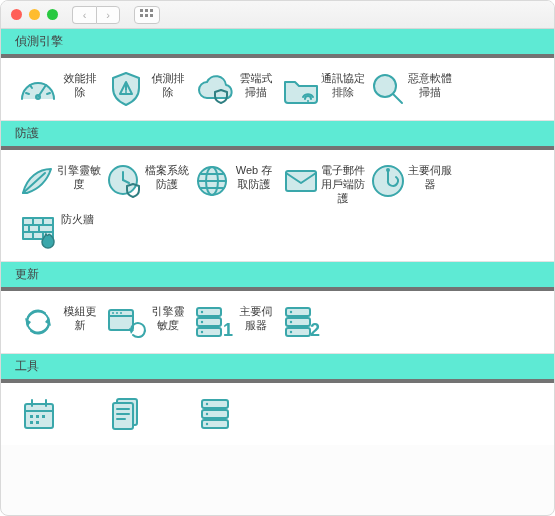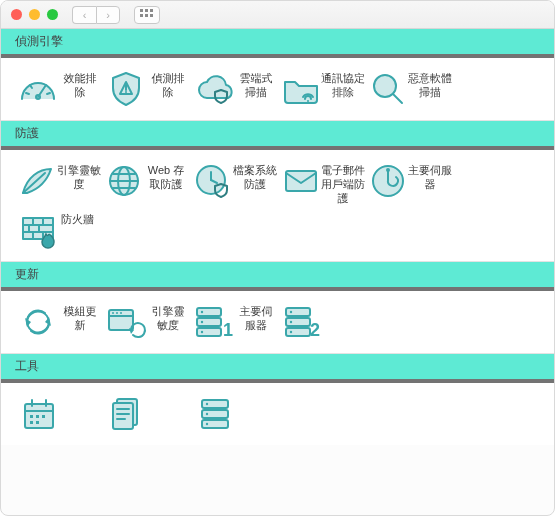--- a/index.html
+++ b/index.html
@@ -203,41 +203,41 @@
             <svg width="40" height="36">
               <path class="fillLight" d="M6 30 C10 14 22 6 34 6 C30 18 22 26 10 30 Z"></path>
               <path class="stroke" d="M6 30 C10 14 22 6 34 6 C30 18 22 26 10 30 Z"></path>
               <line class="stroke" x1="6" y1="30" x2="28" y2="10"></line>
             </svg>
           </div>
         <div class="label">引擎靈敏度</div>
       </div>
       <div class="item">
         <div class="icon-wrap">
+            <svg width="40" height="38">
+              <circle class="fillLight" cx="18" cy="18" r="14"></circle>
+              <circle class="stroke" cx="18" cy="18" r="14"></circle>
+              <line class="stroke" x1="18" y1="10" x2="18" y2="18"></line>
+              <line class="stroke" x1="18" y1="18" x2="24" y2="21"></line>
+              <path class="strokeDark" d="M28 22 l6 2 v4 c0 4 -3 6 -6 7 c-3 -1 -6 -3 -6 -7 v-4 Z" fill="#fff"></path>
+            </svg>
+          </div>
+        <div class="label">檔案系統防護</div>
+      </div>
+      <div class="item">
+        <div class="icon-wrap">
             <svg width="38" height="38">
               <circle class="fillLight" cx="19" cy="19" r="14"></circle>
               <circle class="stroke" cx="19" cy="19" r="14"></circle>
               <ellipse class="stroke" cx="19" cy="19" rx="6" ry="14"></ellipse>
               <line class="stroke" x1="5" y1="19" x2="33" y2="19"></line>
               <path class="stroke" d="M8 12 h22 M8 26 h22"></path>
             </svg>
           </div>
         <div class="label">Web 存取防護</div>
-      </div>
-      <div class="item">
-        <div class="icon-wrap">
-            <svg width="40" height="38">
-              <circle class="fillLight" cx="18" cy="18" r="14"></circle>
-              <circle class="stroke" cx="18" cy="18" r="14"></circle>
-              <line class="stroke" x1="18" y1="10" x2="18" y2="18"></line>
-              <line class="stroke" x1="18" y1="18" x2="24" y2="21"></line>
-              <path class="strokeDark" d="M28 22 l6 2 v4 c0 4 -3 6 -6 7 c-3 -1 -6 -3 -6 -7 v-4 Z" fill="#fff"></path>
-            </svg>
-          </div>
-        <div class="label">檔案系統防護</div>
       </div>
       <div class="item">
         <div class="icon-wrap">
             <svg width="40" height="32">
               <rect class="fillLight" x="5" y="6" width="30" height="20" rx="2"></rect>
               <rect class="stroke" x="5" y="6" width="30" height="20" rx="2"></rect>
               <path class="stroke" d="M5 8 L20 18 L35 8"></path>
             </svg>
           </div>
         <div class="label">電子郵件用戶端防護</div>

